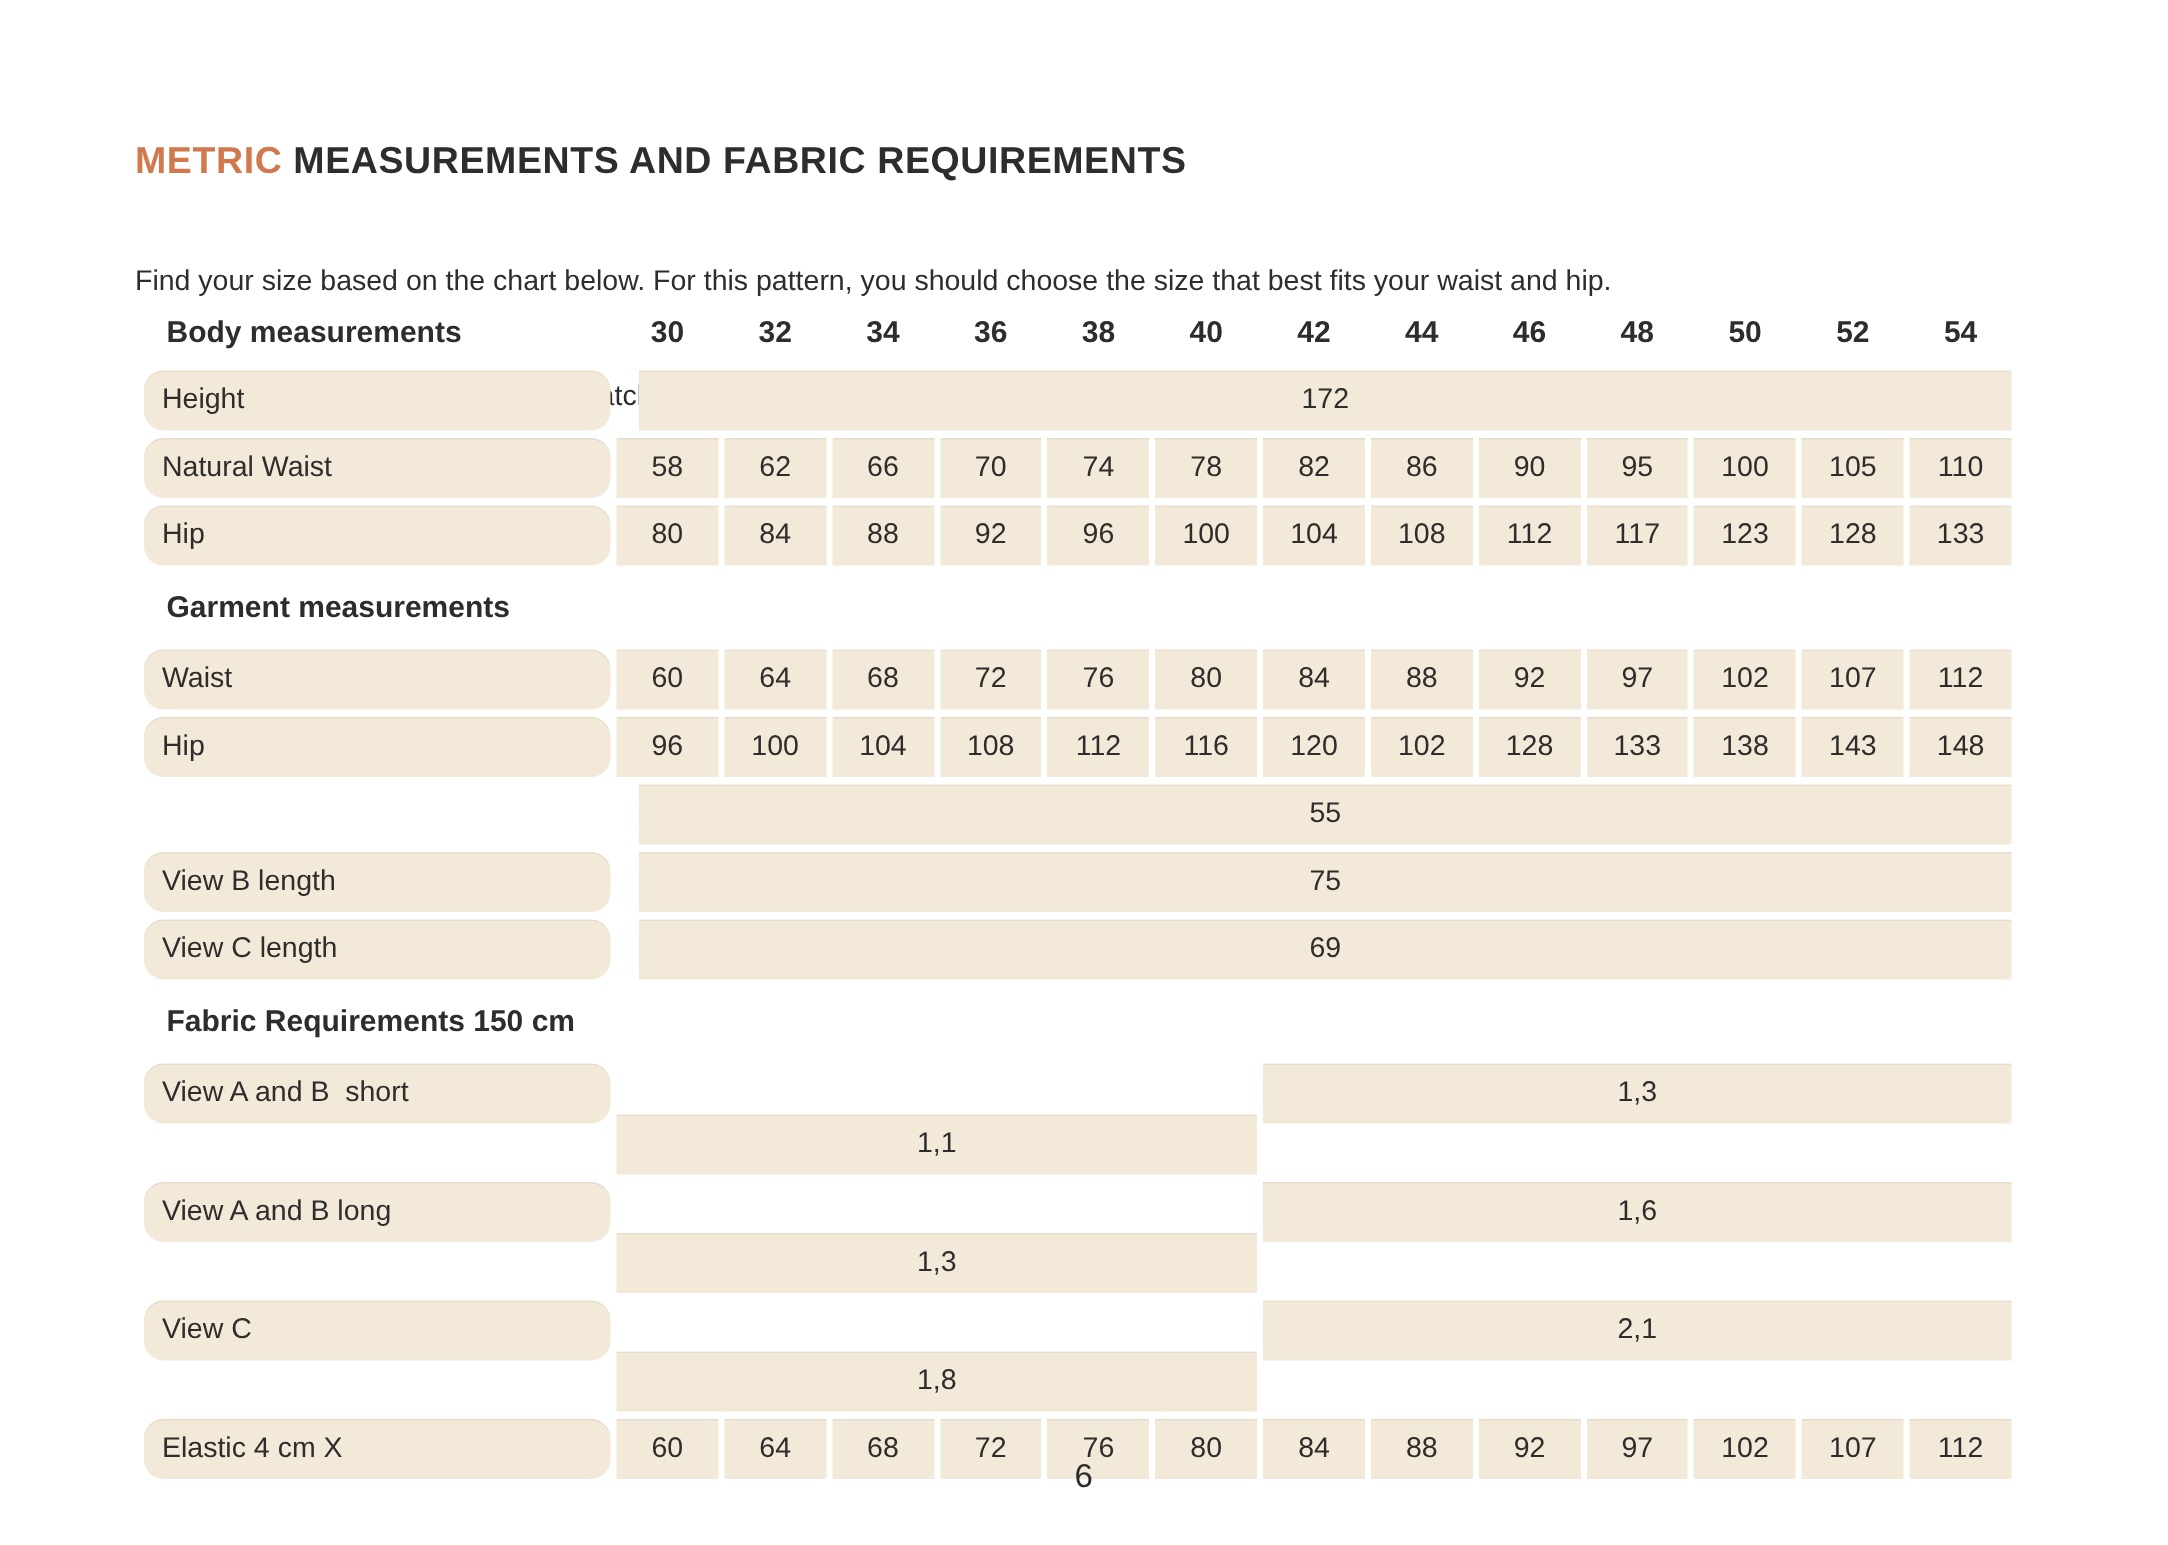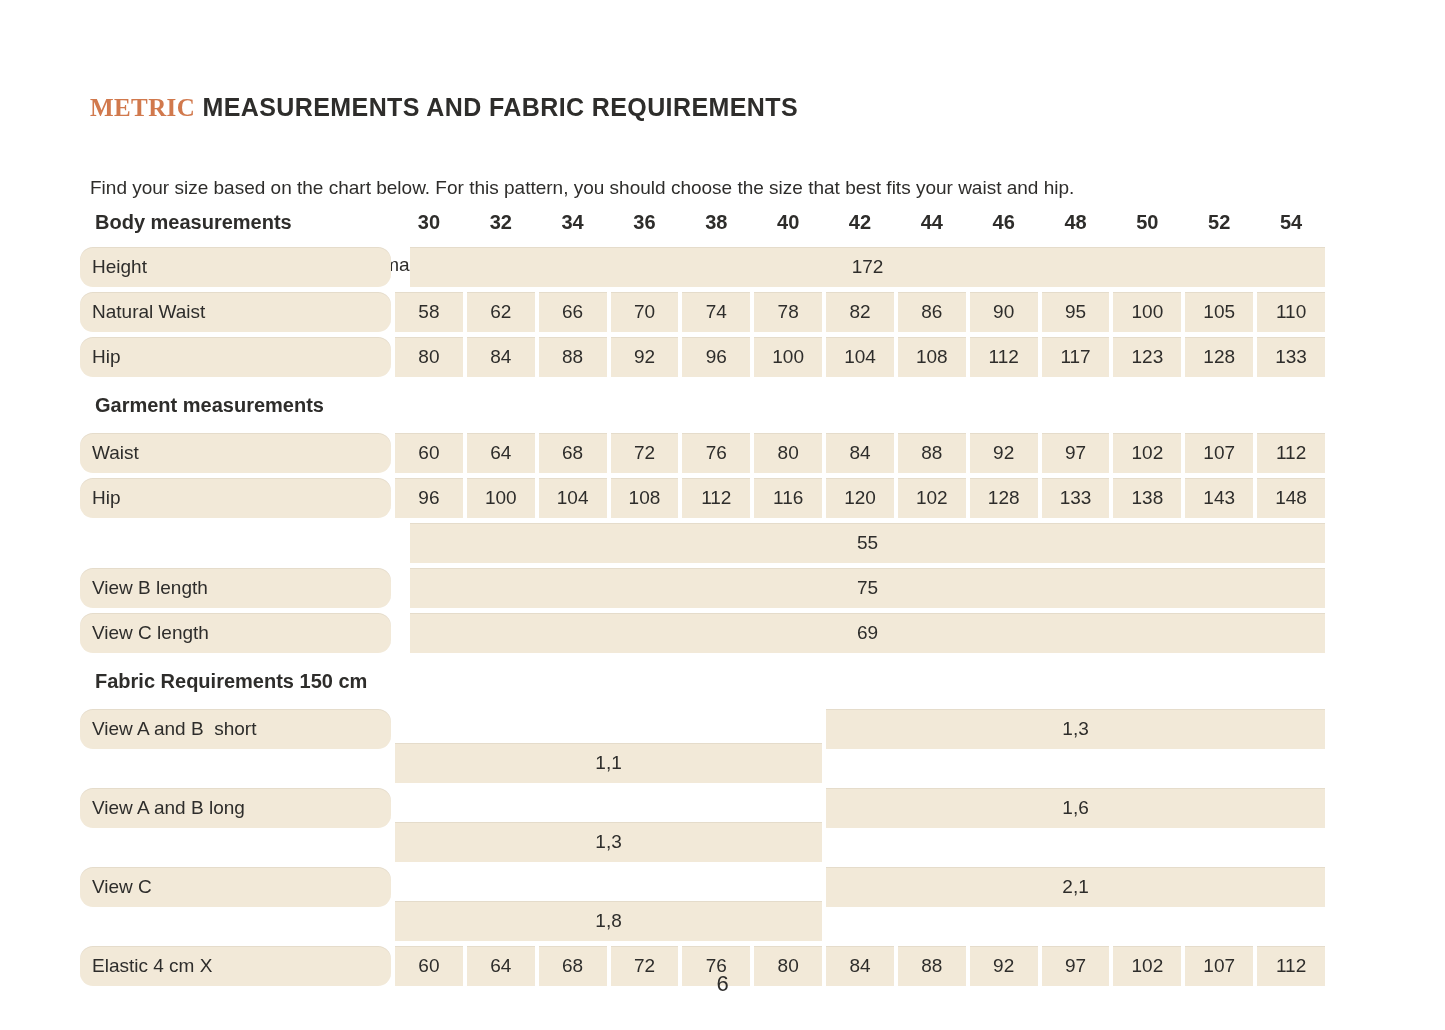--- a/index.html
+++ b/index.html
@@ -12,25 +12,25 @@
   body{
     width:1445px;height:1030px;position:relative;overflow:hidden;
     font-family:"Liberation Sans", sans-serif;color:var(--ink);
   }
   .page{position:absolute;inset:0;background:#ffffff;}
   .title{
     position:absolute;left:90px;top:92px;
     font-size:25px;font-weight:700;letter-spacing:.4px;line-height:30px;
     white-space:pre;color:var(--ink);
   }
-  .title .accent{color:var(--accent);font-family:Liberation Serif, serif;}
+  .title .accent{color:var(--accent);}
   .intro{position:absolute;left:90px;top:124px;font-size:19px;line-height:25.5px;white-space:pre;}
   .intro .line2{padding-left:6px;}
   .grid{
-    position:absolute;left:80px;top:202px;width:1245px;
+    position:absolute;left:96px;top:202px;width:1245px;
     display:grid;
     grid-template-columns:311px repeat(13, 1fr);
     column-gap:4px;row-gap:5px;
   }
   .hlabel,.hcell{
     height:40px;display:flex;align-items:center;background:transparent;
     font-weight:700;font-size:20px;
   }
   .hlabel{justify-content:flex-start;padding-left:15px;white-space:pre;}
   .hcell{justify-content:center;}

